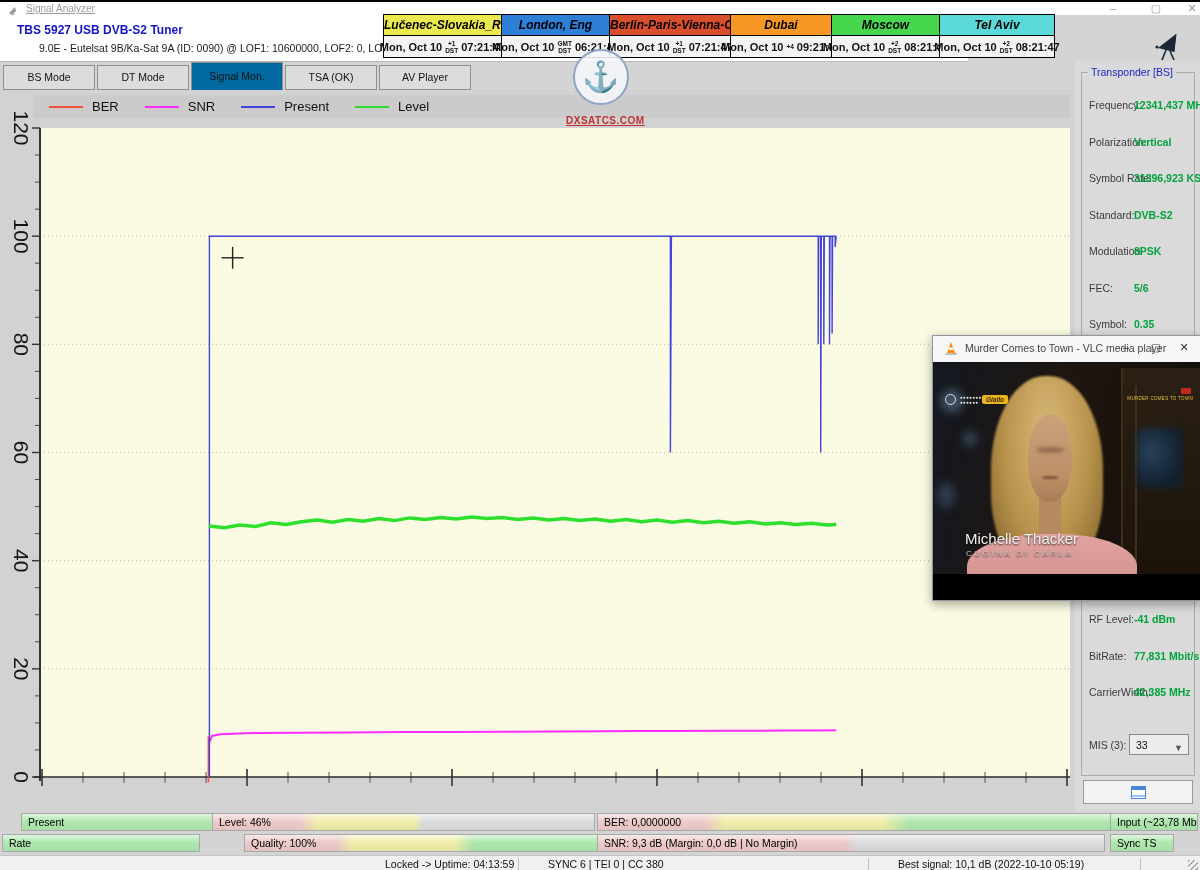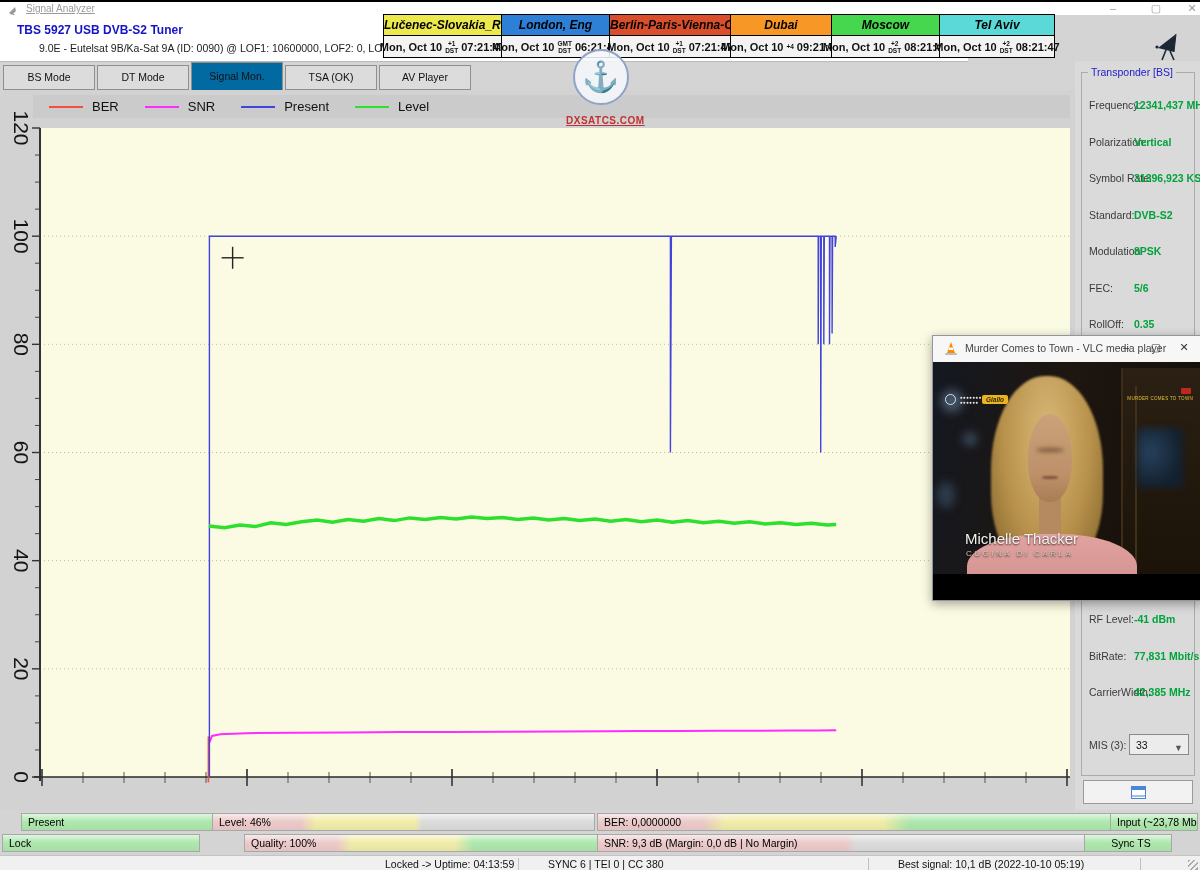--- a/index.html
+++ b/index.html
@@ -359,21 +359,21 @@
           </div>
           <div class="tp-row" style="top: 172px;">
             <span class="tp-label">Modulation:</span>
             <span class="tp-value">8PSK</span>
           </div>
           <div class="tp-row" style="top: 208.5px;">
             <span class="tp-label">FEC:</span>
             <span class="tp-value">5/6</span>
           </div>
           <div class="tp-row" style="top: 245px;">
-            <span class="tp-label">RollOff:</span>
+            <span class="tp-label">Symbol:</span>
             <span class="tp-value">0.35</span>
           </div>
         </div>
       <div id="tp-rows-bottom">
           <div class="tp-row" style="top: 540px;">
             <span class="tp-label">RF Level:</span>
             <span class="tp-value">-41 dBm</span>
           </div>
           <div class="tp-row" style="top: 576.5px;">
             <span class="tp-label">BitRate:</span>
@@ -426,30 +426,30 @@
       </div>
       <div id="v-badge">Giallo</div>
       <div id="v-corner-dot"></div>
       <div id="v-corner">MURDER COMES TO TOWN</div>
       <div id="v-name">Michelle Thacker</div>
       <div id="v-caption">CUGINA DI CARLA</div>
     </div>
   </div>
 
   <div class="pbar g-green" style="left:1px;top:811px;width:198px;margin-left:20px;"><div class="shine"></div><span>Present</span></div>
-  <div class="pbar g-green" style="left:2px;top:832px;width:198px;"><div class="shine"></div><span>Lock</span></div>
+  <div class="pbar g-green" style="left:2px;top:832px;width:198px;"><div class="shine"></div><span>Rate</span></div>
 
   <div class="pbar g-level" style="left:212px;top:811px;width:383px;"><div class="shine"></div><span>Level: 46%</span></div>
   <div class="pbar g-quality" style="left:212px;top:832px;width:383px;"><div class="shine"></div><span>Quality: 100%</span></div>
 
   <div class="pbar g-ber" style="left:597px;top:811px;width:530px;"><div class="shine"></div><span>BER: 0,0000000</span></div>
   <div class="pbar g-snr" style="left:597px;top:832px;width:508px;"><div class="shine"></div><span>SNR: 9,3 dB (Margin: 0,0 dB | No Margin)</span></div>
 
   <div class="pbar g-green" style="left:1110px;top:811px;width:88px;"><div class="shine"></div><span>Input (~23,78 Mbps)</span></div>
-  <div class="pbar g-green" style="left:1084px;top:832px;width:88px;text-align:center;"><div class="shine"></div><span>Sync TS</span></div>
+  <div class="pbar g-green" style="left:1110px;top:832px;width:64px;"><div class="shine"></div><span>Sync TS</span></div>
 
   <div class="abs" id="statusbar">
     <span class="sb-text" style="left:385px">Locked -&gt; Uptime: 04:13:59</span>
     <span class="sb-sep" style="left:518px"></span>
     <span class="sb-text" style="left:548px">SYNC 6 | TEI 0 | CC 380</span>
     <span class="sb-sep" style="left:868px"></span>
     <span class="sb-text" style="left:898px">Best signal: 10,1 dB (2022-10-10 05:19)</span>
     <span class="sb-sep" style="left:1140px"></span>
     <span id="grip"></span>
   </div>

